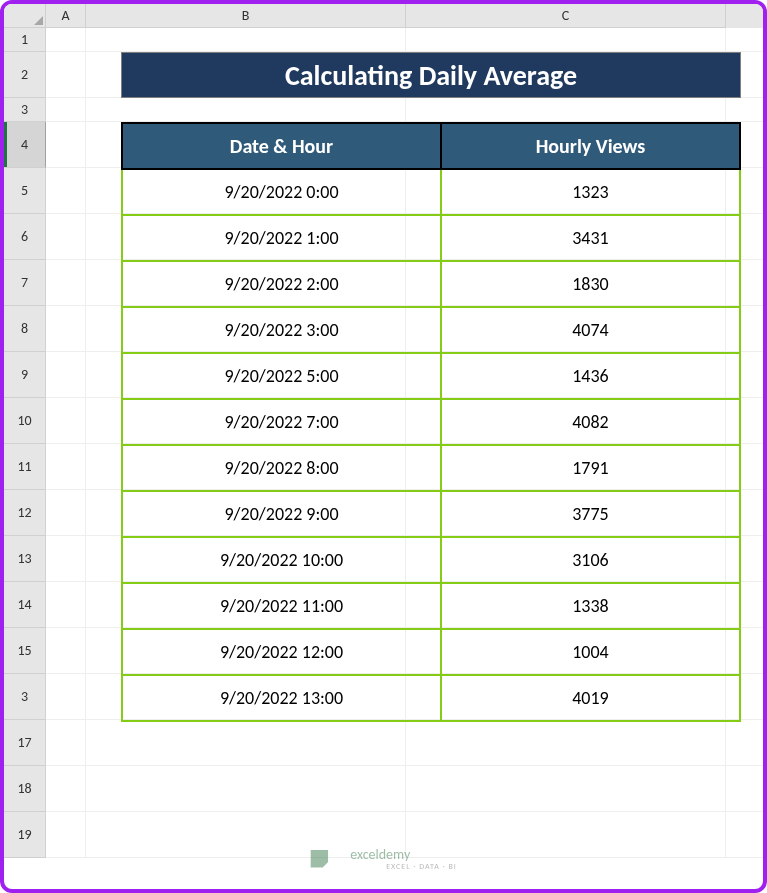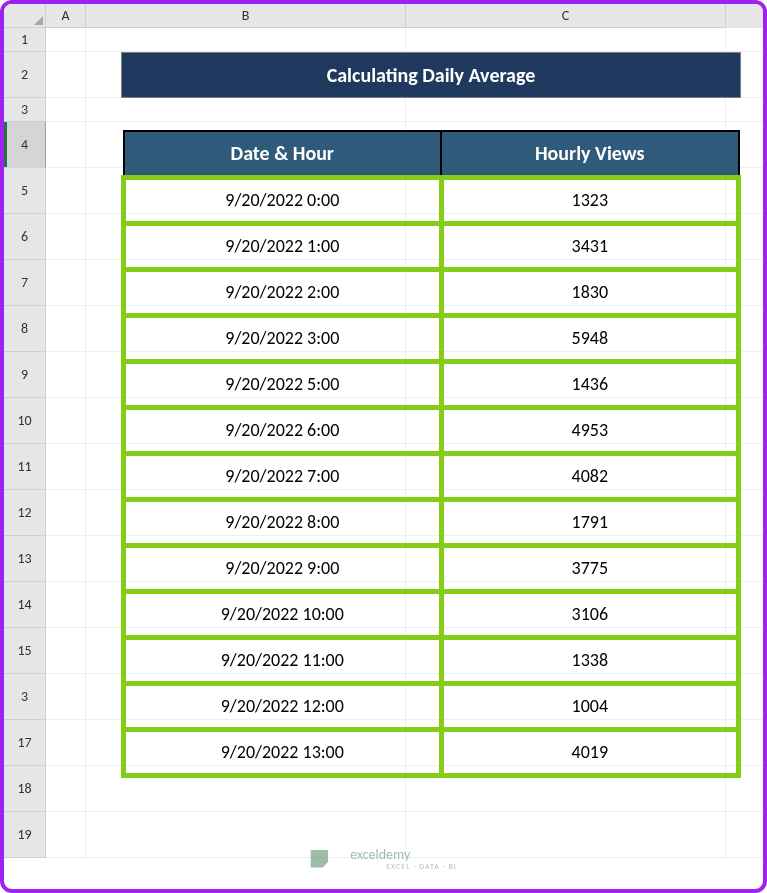--- a/index.html
+++ b/index.html
@@ -102,46 +102,46 @@
   .h-sm { height: 24px; }
   .h-lg { height: 46px; }
   .title-banner {
     position: absolute;
     top: 24px;
     left: 75px;
     width: 620px;
     height: 46px;
     background: #203a5f;
     color: #fff;
-    font-size: 20px;
+    font-size: 28px;
     font-weight: bold;
     display: flex;
     align-items: center;
     justify-content: center;
     border: 1px solid #7f7f7f;
   }
   .data-table {
     position: absolute;
-    top: 102px;
+    top: 94px;
     left: 75px;
     width: 620px;
     border-collapse: collapse;
   }
   .data-table th {
     background: #305a7a;
     color: #fff;
     font-size: 20px;
     font-weight: bold;
     height: 46px;
     border: 2px solid #000;
     text-align: center;
   }
   .data-table td {
     height: 46px;
-    border: 5px solid #84cc16;
+    border: 2px solid #84cc16;
     text-align: center;
     font-size: 18px;
     color: #000;
     padding: 0 6px;
   }
   .data-table .col-b { width: 320px; }
   .data-table .col-c { width: 300px; }
   .watermark {
     position: absolute;
     bottom: 18px;
@@ -318,29 +318,25 @@
             <tr>
                 <td>9/20/2022 1:00</td>
                 <td>3431</td>
               </tr>
             <tr>
                 <td>9/20/2022 2:00</td>
                 <td>1830</td>
               </tr>
             <tr>
                 <td>9/20/2022 3:00</td>
-                <td>5948</td>
+                <td>4074</td>
               </tr>
             <tr>
                 <td>9/20/2022 5:00</td>
                 <td>1436</td>
-              </tr>
-            <tr>
-                <td>9/20/2022 6:00</td>
-                <td>4953</td>
               </tr>
             <tr>
                 <td>9/20/2022 7:00</td>
                 <td>4082</td>
               </tr>
             <tr>
                 <td>9/20/2022 8:00</td>
                 <td>1791</td>
               </tr>
             <tr>

